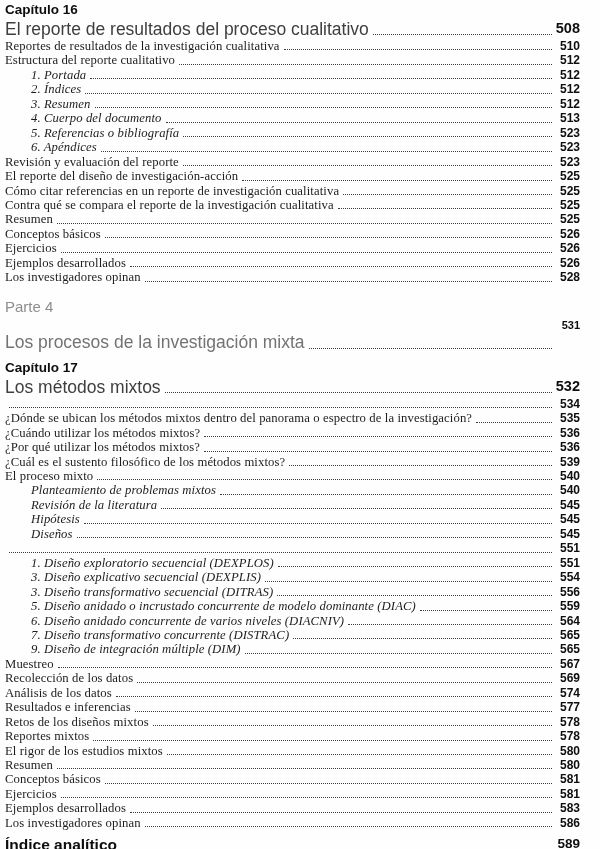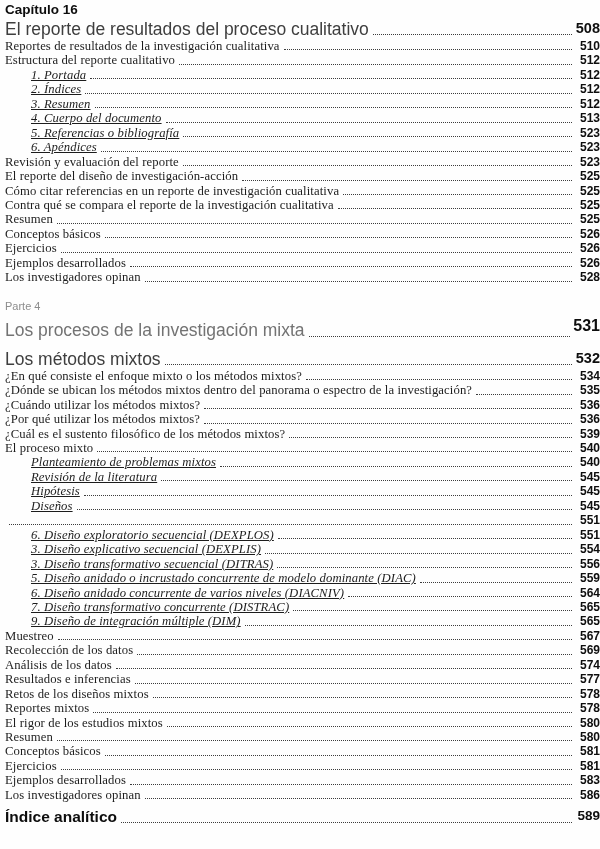--- a/index.html
+++ b/index.html
@@ -5,21 +5,21 @@
   html, body { margin: 0; padding: 0; }
   body {
     width: 600px; height: 849px;
     background: #ffffff;
     overflow: hidden;
     font-family: "Liberation Serif", serif;
   }
   .page {
     box-sizing: border-box;
     width: 600px; height: 849px;
-    padding: 2px 0 0 5px;
+    padding: 2px 20px 0 5px;
     background: #fefefe;
   }
   .row {
     display: flex;
     align-items: flex-end;
   }
   .lbl { white-space: nowrap; }
   .leader {
     flex: 1 1 auto;
     min-width: 10px;
@@ -38,21 +38,20 @@
   
   .row-entry {
     font-size: 12.7px;
     line-height: 14.45px;
     color: #1c1c1c;
   }
   .row-entry .lbl { letter-spacing: 0.1px; }
   .row-entry.italic .lbl {
     font-style: italic;
     padding-left: 26px;
-    text-decoration: underline;
   }
   
   .chapter-heading {
     font-family: "Liberation Sans", sans-serif;
     font-weight: bold;
     font-size: 13.5px;
     line-height: 15px;
     color: #0d0d0d;
     margin-bottom: 1px;
   }
@@ -62,31 +61,31 @@
     font-size: 17.5px;
     line-height: 20px;
     color: #3e3e3e;
   }
   .row-chapter-title .pg { font-size: 14.5px; margin-bottom: 1px; }
   .row-chapter-title .leader { margin-bottom: 4px; }
   
   .sec-part { margin-top: 13px; margin-bottom: 7px; }
   .part-heading {
     font-family: "Liberation Sans", sans-serif;
-    font-size: 11px;
+    font-size: 15px;
     line-height: 17px;
     color: #8d8d8d;
   }
   .row-part-title {
     font-family: "Liberation Sans", sans-serif;
     font-size: 17.5px;
     line-height: 21px;
     color: #737373;
   }
-  .row-part-title .pg { font-size: 16px; margin-bottom: 5px; }
+  .row-part-title .pg { font-size: 11px; margin-bottom: 17px; }
   .row-part-title .leader { margin-bottom: 4px; }
   .sec-chapter2 { margin-top: 7px; }
   
   .sec-index { margin-top: 4px; }
   .row-index-title {
     font-family: "Liberation Sans", sans-serif;
     font-weight: bold;
     font-size: 15.5px;
     line-height: 20px;
     color: #0d0d0d;
@@ -194,27 +193,27 @@
       </section>
       <section class="sec sec-part">
         <div class="part-heading">Parte 4</div>
         <div class="row row-part-title">
           <span class="lbl">Los procesos de la investigación mixta</span>
           <span class="leader"></span>
           <span class="pg">531</span>
         </div>
       </section>
       <section class="sec sec-chapter2">
+        <div class="chapter-heading">Capítulo 17</div>
         <div class="row row-chapter-title">
           <span class="lbl">Los métodos mixtos </span>
           <span class="leader"></span>
           <span class="pg">532</span>
         </div>
         <div class="row row-entry">
-          <span class="lbl">¿En qué consiste el enfoque mixto o los métodos mixtos?</span>
           <span class="leader"></span>
           <span class="pg">534</span>
         </div>
         <div class="row row-entry">
           <span class="lbl">¿Dónde se ubican los métodos mixtos dentro del panorama o espectro de la investigación?</span>
           <span class="leader"></span>
           <span class="pg">535</span>
         </div>
         <div class="row row-entry">
           <span class="lbl">¿Cuándo utilizar los métodos mixtos?</span>
@@ -254,21 +253,21 @@
         <div class="row row-entry italic">
           <span class="lbl">Diseños </span>
           <span class="leader"></span>
           <span class="pg">545</span>
         </div>
         <div class="row row-entry">
           <span class="leader"></span>
           <span class="pg">551</span>
         </div>
         <div class="row row-entry italic">
-          <span class="lbl">6. Diseño exploratorio secuencial (DEXPLOS)</span>
+          <span class="lbl">1. Diseño exploratorio secuencial (DEXPLOS)</span>
           <span class="leader"></span>
           <span class="pg">551</span>
         </div>
         <div class="row row-entry italic">
           <span class="lbl">3. Diseño explicativo secuencial (DEXPLIS)</span>
           <span class="leader"></span>
           <span class="pg">554</span>
         </div>
         <div class="row row-entry italic">
           <span class="lbl">3. Diseño transformativo secuencial (DITRAS)</span>

